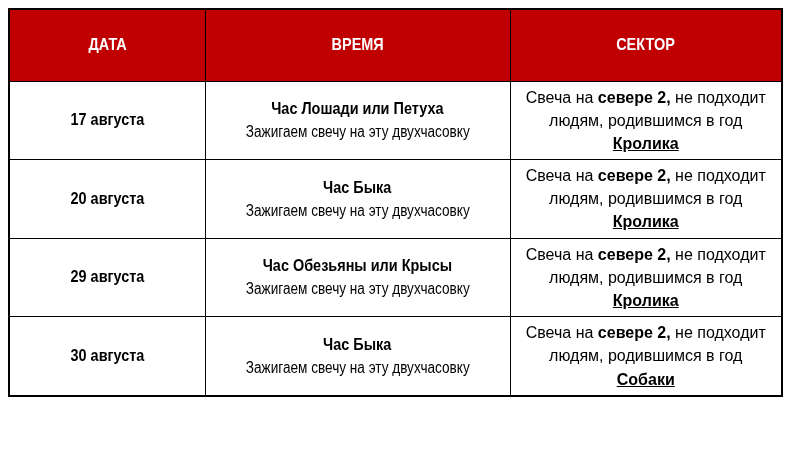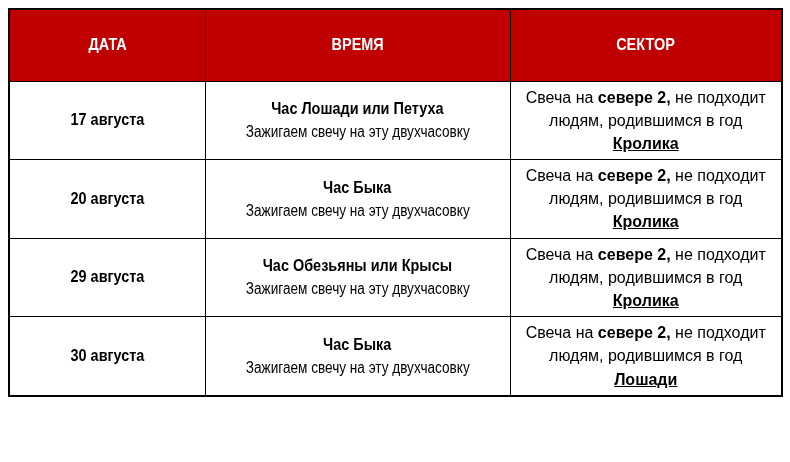--- a/index.html
+++ b/index.html
@@ -106,18 +106,18 @@
       <tr>
         <td>
           <span class="condensed date-text">30 августа</span>
         </td>
         <td>
           <div class="time-title"><span class="condensed">Час Быка</span></div>
           <div class="time-sub"><span class="condensed">Зажигаем свечу на эту двухчасовку</span></div>
         </td>
         <td>
           <div class="sector-text"><span>Свеча на </span><b>севере 2,</b><span> не подходит людям, родившимся в год</span></div>
-          <div class="sector-zodiac">Лошади</div>
+          <div class="sector-zodiac">Собаки</div>
         </td>
       </tr>
     </tbody>
   </table>
 </div>
 
 </body></html>

